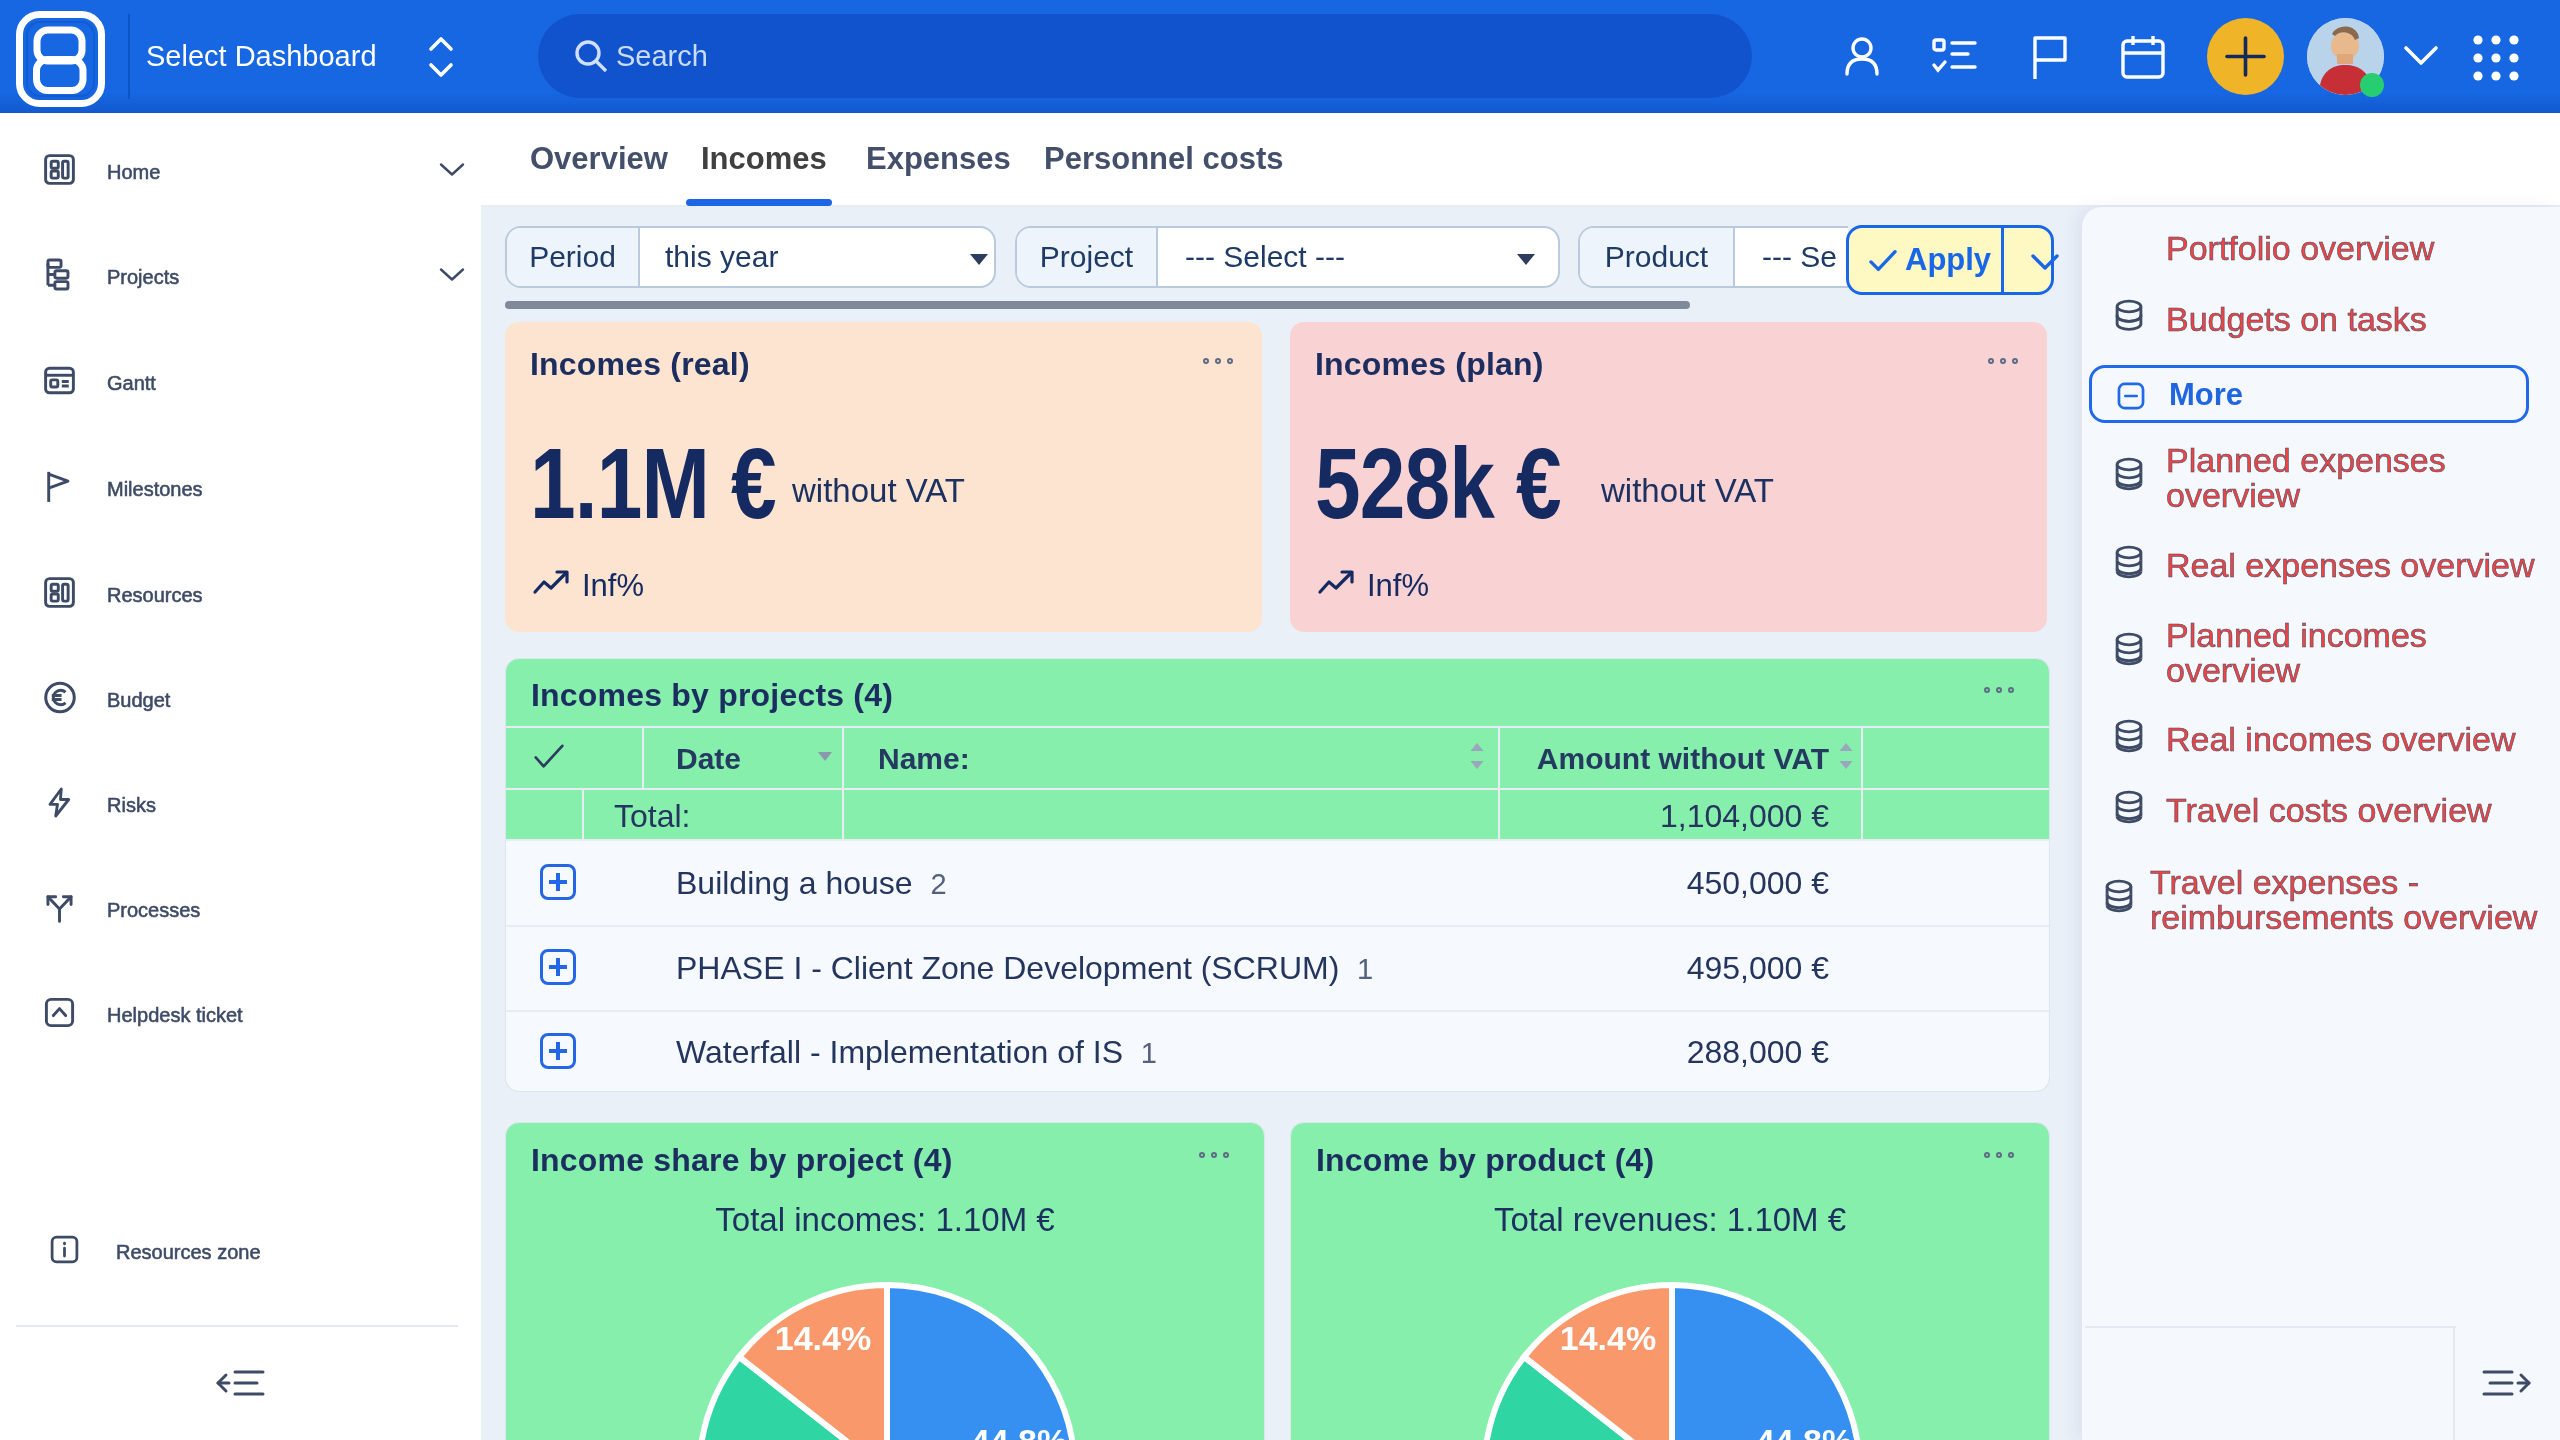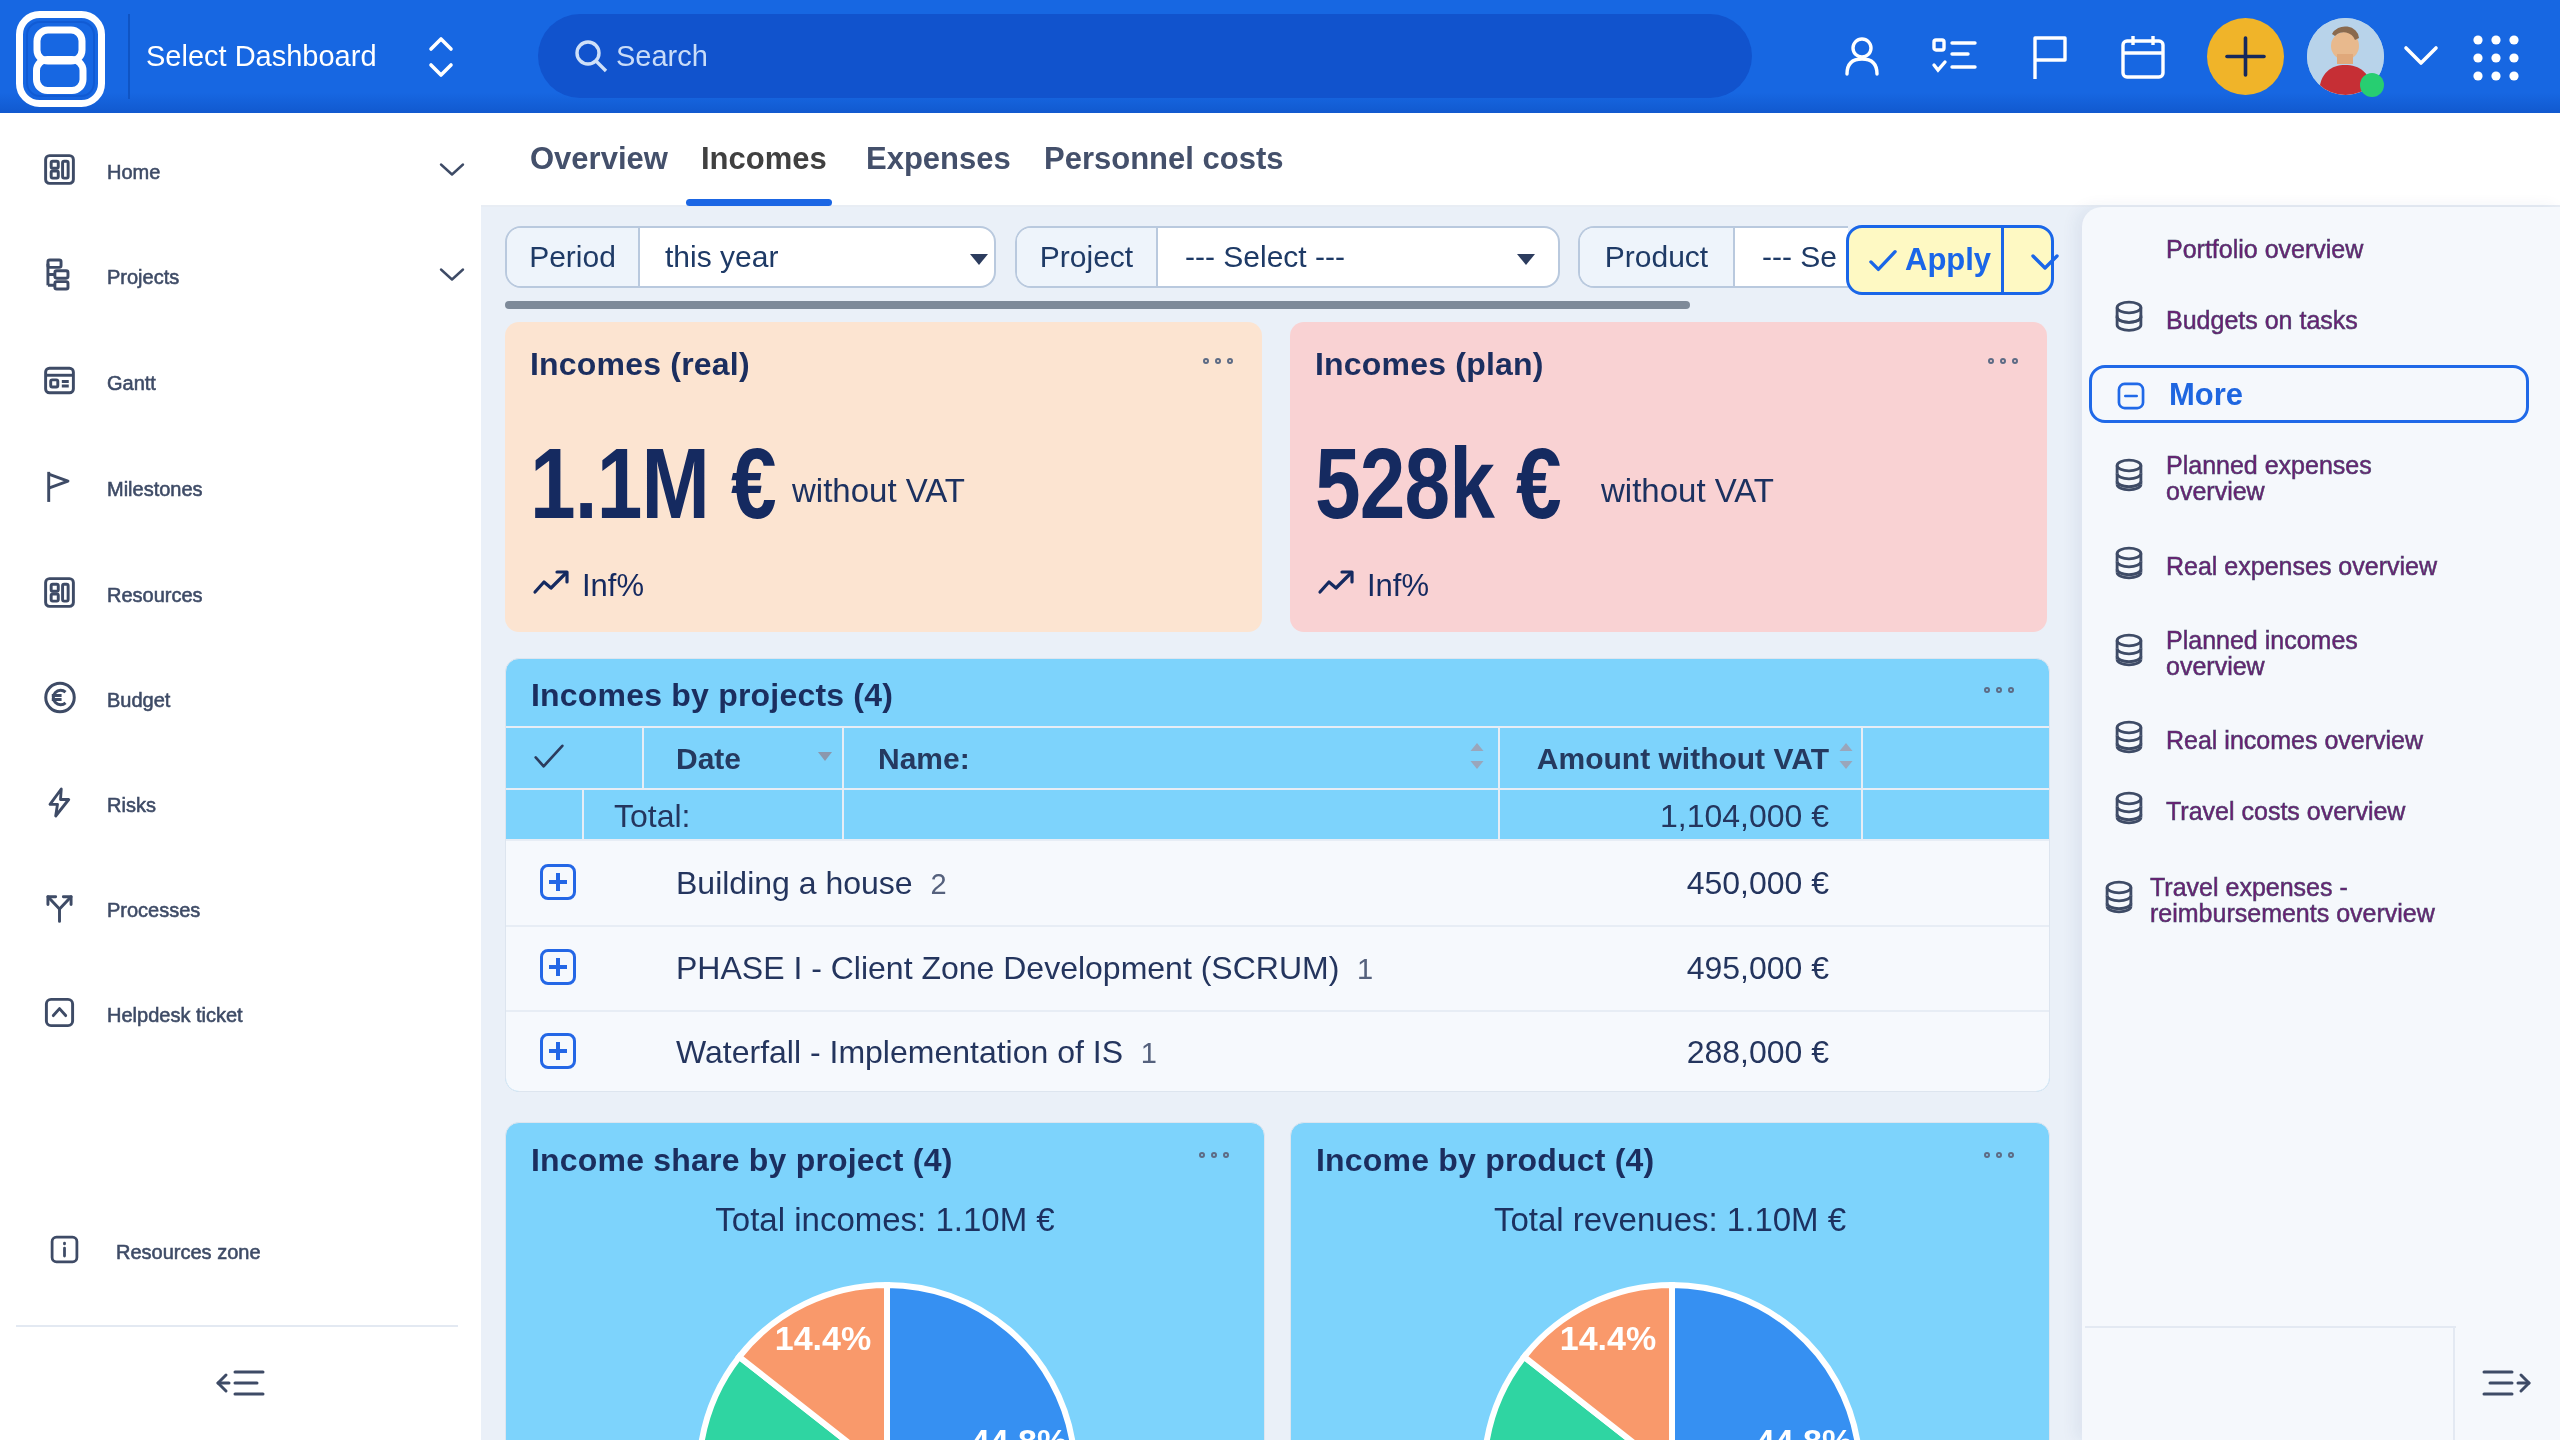--- a/index.html
+++ b/index.html
@@ -34,42 +34,42 @@
 
 .pill{position:absolute;top:113px;height:62px;background:#fff;border:2px solid #b9c9de;border-radius:16px;font-size:30px;color:#1e3a66}
 .pill .plabel{position:absolute;left:0;top:0;bottom:0;background:#eef4fb;border-right:2px solid #b9c9de;border-radius:14px 0 0 14px;display:flex;align-items:center;justify-content:center}
 .pill .pval{position:absolute;top:0;bottom:0;display:flex;align-items:center}
 .pill .caret{position:absolute;top:26px;width:0;height:0;border-left:9px solid transparent;border-right:9px solid transparent;border-top:11px solid #2c3c5e}
 #applybtn{position:absolute;left:1365px;top:112px;width:208px;height:70px;background:#fef9c3;border:3px solid #1a66e8;border-radius:16px}
 #applytxt{position:absolute;left:56px;top:0;height:64px;line-height:64px;color:#1a66e8;font-size:31px;font-weight:700}
 #applysep{position:absolute;left:152px;top:0;width:3px;height:64px;background:#1a66e8}
 #hscroll{position:absolute;left:24px;top:188px;width:1185px;height:8px;border-radius:4px;background:#7e8a99}
 
-.card{position:absolute;background:#7dd3fc;border:1px solid #dde5ef;border-radius:14px}
+.card{position:absolute;background:#86efac;border:1px solid #dde5ef;border-radius:14px}
 .cardtitle{position:absolute;left:25px;top:28px;font-size:32px;font-weight:700;color:#1b2e5f;letter-spacing:.2px}
 .dots{position:absolute;top:36px;width:51px;height:12px}
 .dots i{display:inline-block;width:6px;height:6px;border:2.5px solid #5d6b85;border-radius:50%;margin-right:6px;vertical-align:top}
 
 .kpi .big{position:absolute;left:25px;top:104px;font-size:100px;font-weight:700;color:#152a60;letter-spacing:-1px;transform:scaleX(.82);transform-origin:0 0}
 .kpi .wvat{position:absolute;top:150px;font-size:33px;color:#1c3160;white-space:nowrap}
 .kpi .trend{position:absolute;left:27px;top:246px;font-size:31px;color:#152a60}
 
 #tblcard{left:24px;top:545px;width:1545px;height:434px}
 .th{position:absolute;font-size:30px;font-weight:700;color:#253a60}
 .td{position:absolute;font-size:32px;color:#24355e}
 .rowline{position:absolute;left:0;width:1543px;height:2px;background:#e7edf5}
 .vline{position:absolute;width:2px;background:#e7edf5}
 .plus{position:absolute;width:36px;height:36px;border:3px solid #2467e6;border-radius:8px}
 .plus:before{content:"";position:absolute;left:6px;top:13px;width:18px;height:4px;background:#2467e6}
 .plus:after{content:"";position:absolute;left:13px;top:6px;width:4px;height:18px;background:#2467e6}
 
 .subt{position:absolute;top:78px;width:100%;text-align:center;font-size:33px;color:#1d3160}
 
 #rpanel{position:absolute;left:2082px;top:207px;width:478px;height:1233px;background:#f5f8fc;border-radius:20px 0 0 0;box-shadow:-6px 0 16px rgba(30,60,120,.07)}
-.ritem{position:absolute;left:0;width:478px;font-size:25px;font-weight:400;color:#701a75;-webkit-text-stroke:.55px #3e4b66}
+.ritem{position:absolute;left:0;width:478px;font-size:34px;font-weight:400;color:#ef4444;-webkit-text-stroke:.55px #3e4b66}
 .ritem .ri{position:absolute;left:28px;top:50%;transform:translateY(-50%)}
 .ritem .rt{position:absolute;left:84px;top:50%;transform:translateY(-50%);line-height:1.04}
 #morebtn{position:absolute;left:7px;top:158px;width:440px;height:58px;border:3px solid #2069e8;border-radius:16px}
 #rp-divider{position:absolute;left:3px;top:1119px;width:371px;height:2px;background:#e3e9f2}
 #rp-vline{position:absolute;left:371px;top:1119px;width:2px;height:114px;background:#e3e9f2}
 #rp-collapse{position:absolute;left:398px;top:1155px}
 </style></head>
 <body>
 <div id="page">
 <div id="topbar">

